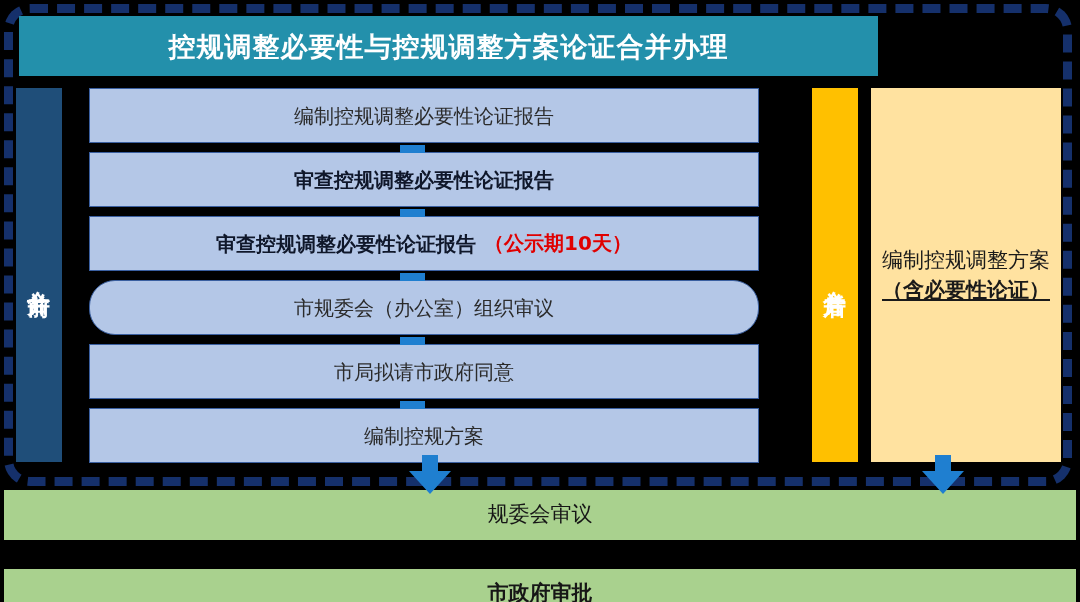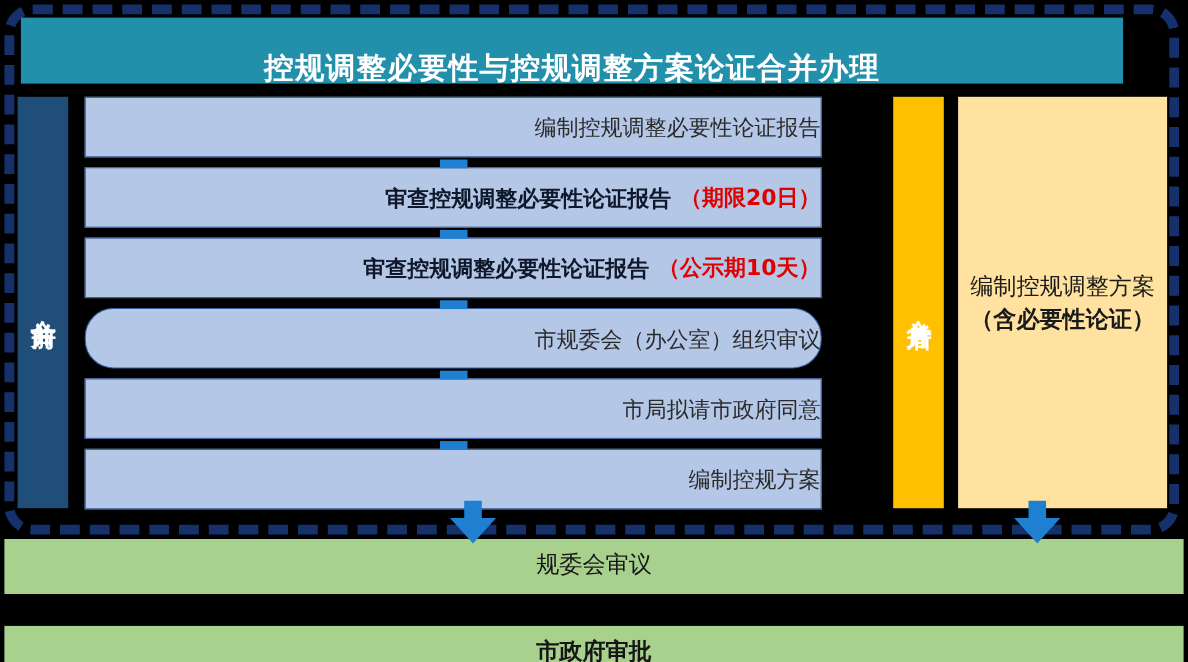--- a/index.html
+++ b/index.html
@@ -31,25 +31,25 @@
     border-radius: 26px;
     pointer-events: none;
     z-index: 5;
   }
 
   
   .title-banner {
     position: absolute;
     left: 19px;
     top: 16px;
-    width: 1002px;
+    width: 859px;
     height: 60px;
     background: #2390ab;
     display: flex;
-    align-items: flex-end;
+    align-items: center;
     justify-content: center;
     z-index: 8;
   }
   .title-banner .title-text {
     color: #ffffff;
     font-size: 27px;
     font-weight: bold;
     letter-spacing: 1px;
     line-height: 1;
     white-space: nowrap;
@@ -91,29 +91,29 @@
   .process-column {
     position: absolute;
     left: 77px;
     top: 88px;
     width: 670px;
     height: 374px;
     z-index: 7;
   }
   .process-box {
     position: absolute;
-    left: 0;
+    left: 12px;
     width: 670px;
     height: 55px;
     box-sizing: border-box;
     background: #b4c7e7;
     border: 1px solid #3a5fa0;
     display: flex;
     align-items: center;
-    justify-content: flex-end;
+    justify-content: center;
   }
   .process-box .ptext {
     font-size: 20px;
     color: #2b2b2b;
     line-height: 1;
     white-space: nowrap;
   }
   .process-box.emphasis .ptext {
     font-weight: bold;
     color: #0f172a;
@@ -150,20 +150,21 @@
     z-index: 7;
   }
   .merged-box .mtext {
     font-size: 21px;
     color: #1a1a1a;
     line-height: 1.45;
     padding: 0 8px;
   }
   .merged-box .mtext b {
     font-weight: bold;
+    text-decoration: underline;
   }
 
   
   .down-arrow {
     position: absolute;
     width: 44px;
     height: 40px;
     z-index: 9;
   }
   .down-arrow svg { display: block; }
@@ -209,21 +210,20 @@
 
   <div class="process-column">
 
     <div class="process-box" style="top:0px;">
       <span class="ptext">编制控规调整必要性论证报告</span>
     </div>
     <div class="connector-tab" style="top:57px;"></div>
 
     <div class="process-box emphasis" style="top:64px;">
       <span class="ptext">审查控规调整必要性论证报告</span>
-      <span class="note">（期限20日）</span>
     </div>
     <div class="connector-tab" style="top:121px;"></div>
 
     <div class="process-box emphasis" style="top:128px;">
       <span class="ptext">审查控规调整必要性论证报告</span>
       <span class="note">（公示期10天）</span>
     </div>
     <div class="connector-tab" style="top:185px;"></div>
 
     <div class="process-box" style="top:192px;border-radius:26px;">

